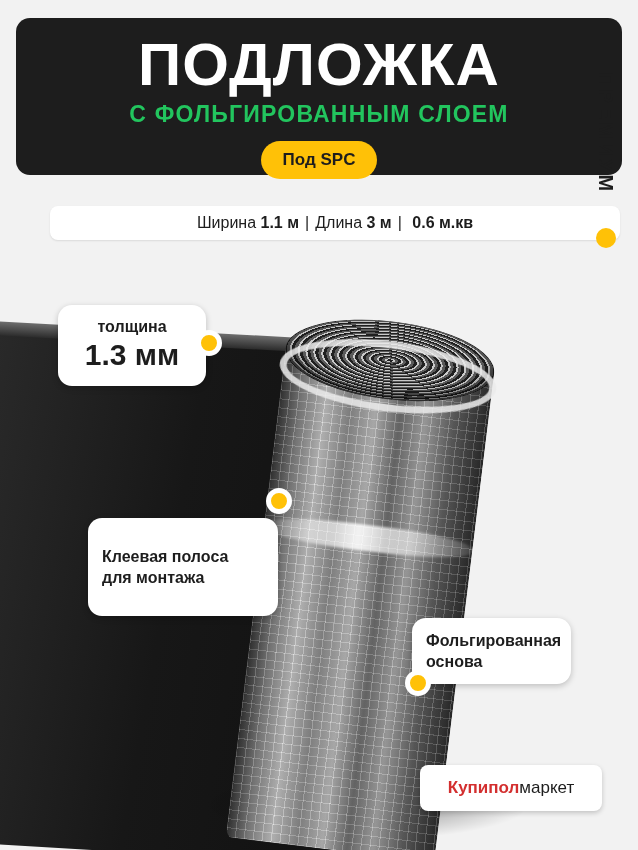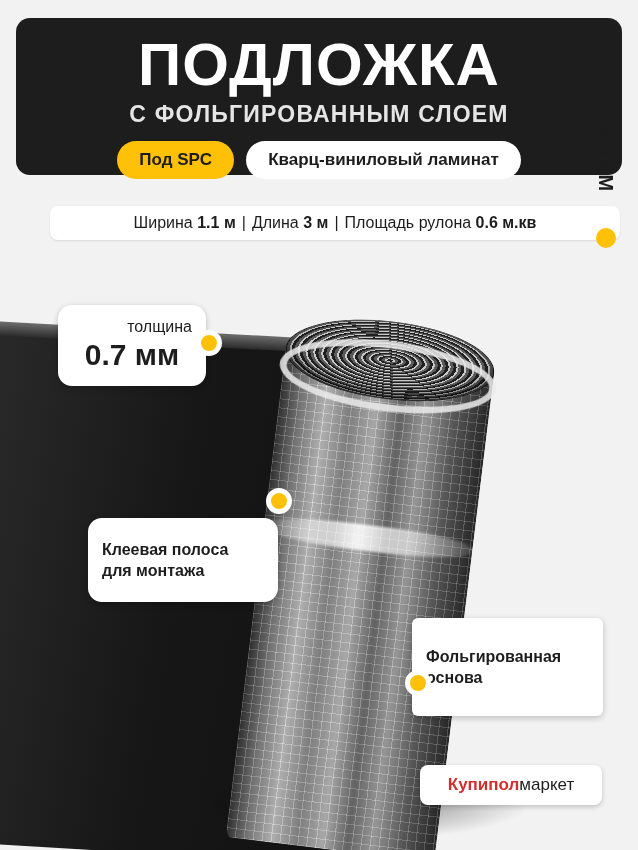--- a/index.html
+++ b/index.html
@@ -39,21 +39,21 @@
   .title-main {
     color: #ffffff;
     font-size: 60px;
     font-weight: bold;
     letter-spacing: 1px;
     line-height: 66px;
     margin-top: 4px;
     white-space: nowrap;
   }
   .title-sub {
-    color: #e5e5e5;
+    color: #22c55e;
     font-size: 23px;
     font-weight: bold;
     letter-spacing: 1.2px;
     line-height: 28px;
     margin-top: 2px;
     white-space: nowrap;
   }
   .tag-row {
     display: flex;
     gap: 12px;
@@ -221,52 +221,50 @@
 
   .callout-thickness {
     left: 58px;
     top: 55px;
     width: 148px;
     padding: 12px 14px 14px 14px;
     text-align: center;
   }
   .callout-thickness .lbl {
     font-size: 16px;
-    font-weight: normal;
+    font-weight: bold;
     line-height: 19px;
-    text-align: right;
   }
   .callout-thickness .val {
     font-size: 30px;
     font-weight: bold;
     line-height: 34px;
     margin-top: 2px;
   }
   .dot-thickness { left: 196px; top: 80px; }
 
   .callout-glue {
     left: 88px;
     top: 268px;
     width: 190px;
-    padding: 21px 14px;
+    padding: 28px 14px;
     font-size: 16px;
     font-weight: bold;
     line-height: 21px;
   }
   .dot-glue { left: 266px; top: 238px; }
 
   .callout-foil {
     left: 412px;
     top: 368px;
-    width: 191px;
-    padding: 28px 14px;
+    width: 159px;
+    padding: 12px 14px;
     font-size: 16px;
     font-weight: bold;
     line-height: 21px;
-    border-radius: 6px;
   }
   .dot-foil { left: 405px; top: 420px; }
 
   
   .premium {
     position: absolute;
     right: 16px;
     top: 18px;
     width: 34px;
     height: 230px;
@@ -290,21 +288,21 @@
     border-radius: 50%;
     background: #ffc107;
   }
 
   
   .brand {
     position: absolute;
     left: 420px;
     top: 515px;
     width: 182px;
-    height: 40px;
+    height: 46px;
     background: #ffffff;
     border-radius: 8px;
     display: flex;
     align-items: center;
     justify-content: center;
     box-shadow: 0 2px 5px rgba(0,0,0,0.2);
     font-size: 17px;
     font-weight: bold;
   }
   .brand .b1 { color: #d32f2f; }
@@ -313,50 +311,49 @@
 </head>
 <body>
 
 <div class="page">
 
   <div class="header-panel">
     <div class="title-main">ПОДЛОЖКА</div>
     <div class="title-sub">С ФОЛЬГИРОВАННЫМ СЛОЕМ</div>
     <div class="tag-row">
       <div class="tag tag-yellow">Под SPC</div>
-      <div class="tag tag-white">Кварц-виниловый ламинат</div>
     </div>
   </div>
 
   <div class="specs-bar">
     <span>Ширина</span>&nbsp;
     <b>1.1 м</b>
     <span class="specs-sep">|</span>
     <span>Длина</span>&nbsp;
     <b>3 м</b>
     <span class="specs-sep">|</span>
-    <span>Площадь рулона</span>&nbsp;
+    &nbsp;
     <b>0.6 м.кв</b>
   </div>
 
   <div class="photo">
     <div class="sheet"></div>
     <div class="sheet-edge"></div>
     <div class="roll-shadow"></div>
 
     <div class="roll">
       <div class="roll-body"></div>
       <div class="roll-band"></div>
       <div class="roll-top"></div>
       <div class="roll-lip"></div>
     </div>
 
     <div class="callout callout-thickness">
       <div class="lbl">толщина</div>
-      <div class="val">0.7 мм</div>
+      <div class="val">1.3 мм</div>
     </div>
     <div class="dot dot-thickness"></div>
 
     <div class="callout callout-glue">
       <div>Клеевая полоса</div>
       <div>для монтажа</div>
     </div>
     <div class="dot dot-glue"></div>
 
     <div class="callout callout-foil">

